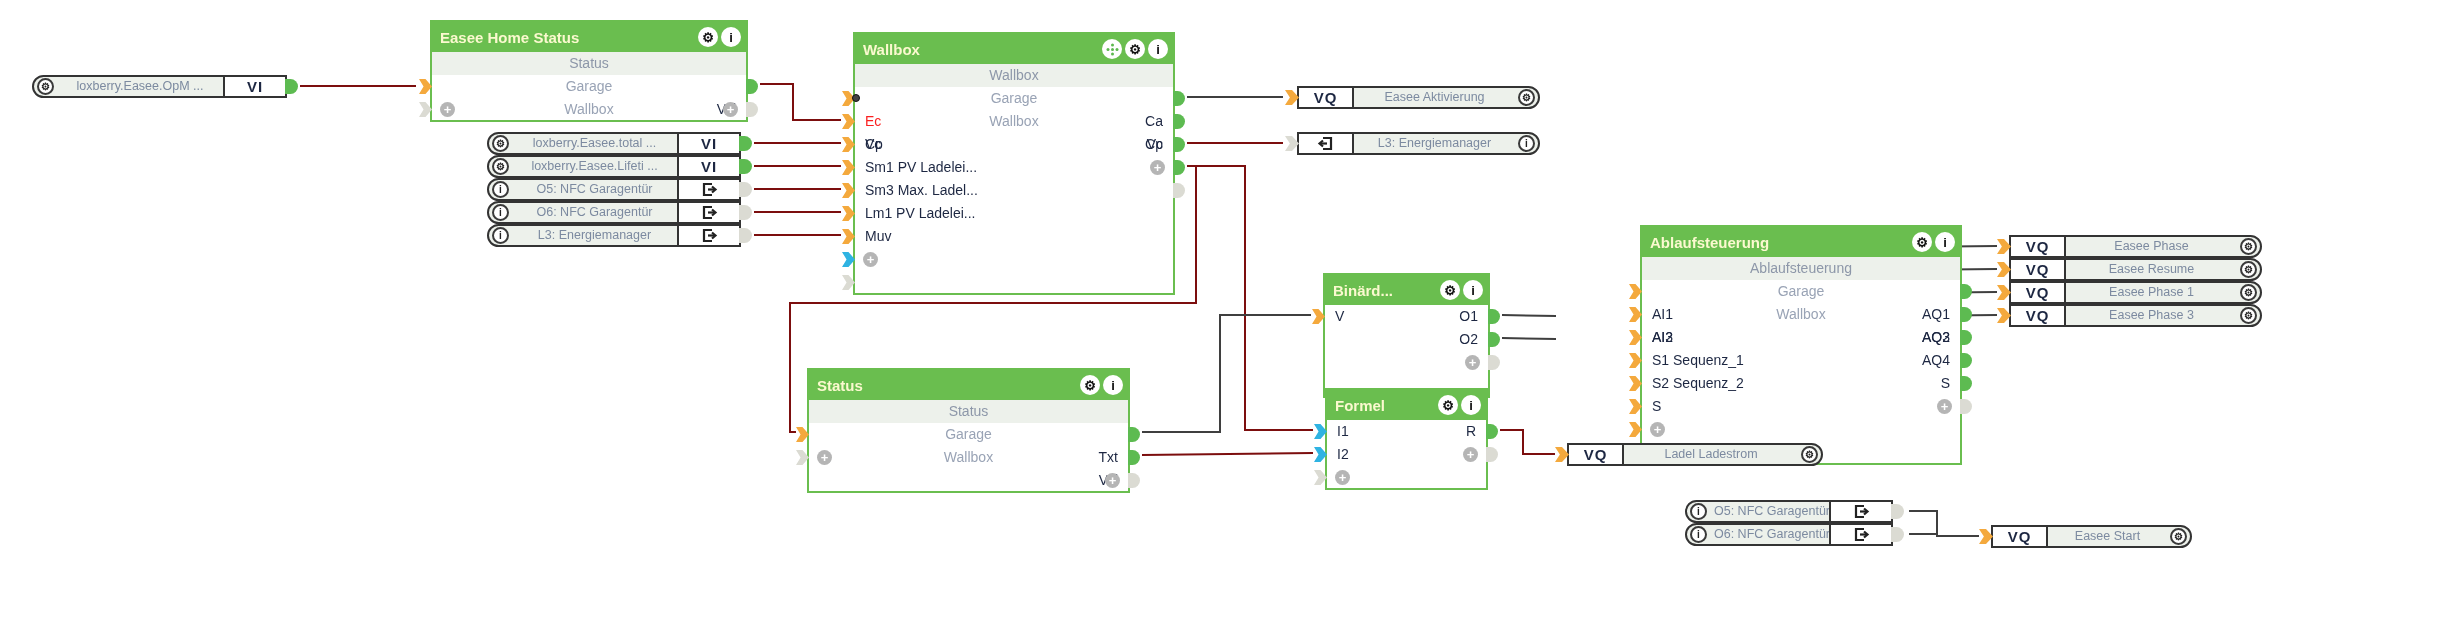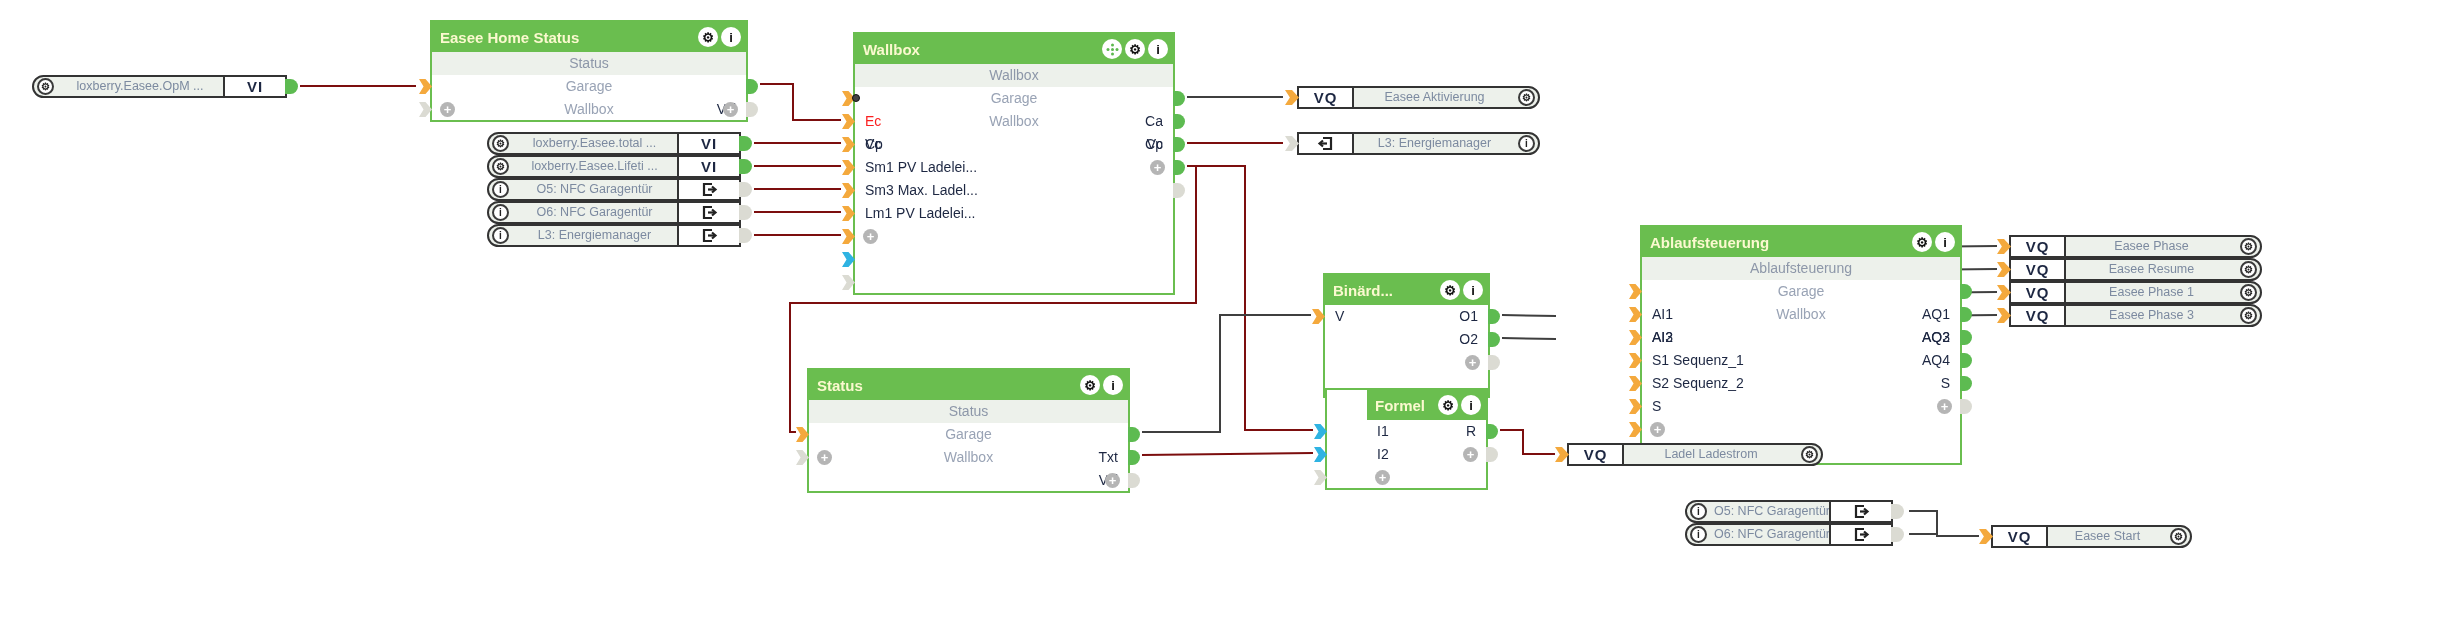--- a/index.html
+++ b/index.html
@@ -145,20 +145,23 @@
       <div class="conn conn-in c-orange" style="top: 149px;"></div>
       <div class="conn conn-out c-gray" style="top: 149px;"></div>
       <div class="prow">
         <span class="pl">Sm3 Max. Ladel...</span>
       </div>
       <div class="conn conn-in c-orange" style="top: 172px;"></div>
       <div class="prow">
         <span class="pl">Lm1 PV Ladelei...</span>
       </div>
       <div class="conn conn-in c-orange" style="top: 195px;"></div>
+      <div class="prow">
+        <span class="pl">Muv</span>
+      </div>
       <div class="conn conn-in c-cyan" style="top: 218px;"></div>
       <div class="prow">
         <span class="plus pleft">+</span>
       </div>
       <div class="conn conn-in c-gray" style="top: 241px;"></div>
     </div>
     <div class="block" style="left: 807px; top: 368px; width: 323px; height: 125px;">
       <div class="block-header">
         <span class="block-title">Status</span>
         <span class="hicon">⚙</span>
@@ -198,21 +201,21 @@
       <div class="conn conn-out c-green" style="top: 34px;"></div>
       <div class="prow">
         <span class="pr">O2</span>
       </div>
       <div class="conn conn-out c-green" style="top: 57px;"></div>
       <div class="prow">
         <span class="plus pright">+</span>
       </div>
       <div class="conn conn-out c-gray" style="top: 80px;"></div>
     </div>
-    <div class="block" style="left: 1325px; top: 388px; width: 163px; height: 102px; padding-left: 40px;">
+    <div class="block" style="left: 1325px; top: 388px; width: 163px; height: 102px;">
       <div class="block-header">
         <span class="block-title">Formel</span>
         <span class="hicon">⚙</span>
         <span class="hicon info-glyph">i</span>
       </div>
       <div class="prow">
         <span class="pl">I1</span>
         <span class="pr">R</span>
       </div>
       <div class="conn conn-in c-cyan" style="top: 34px;"></div>

